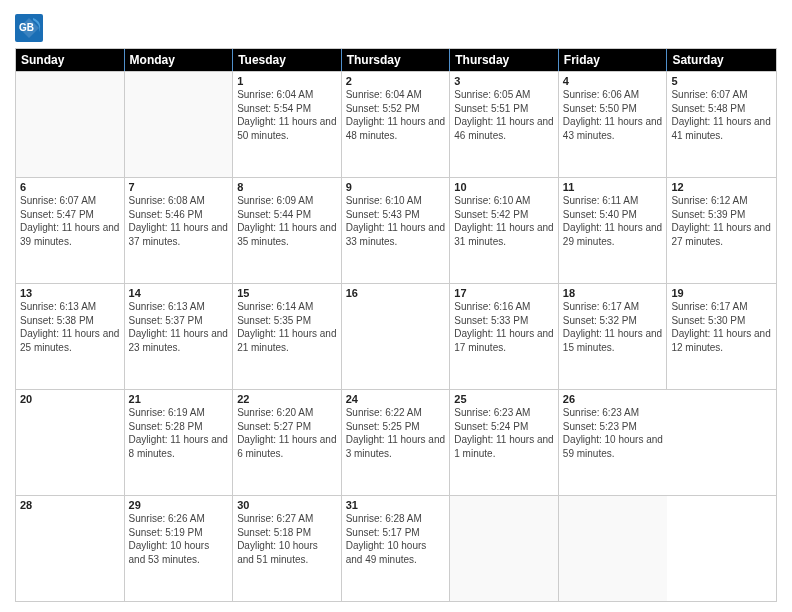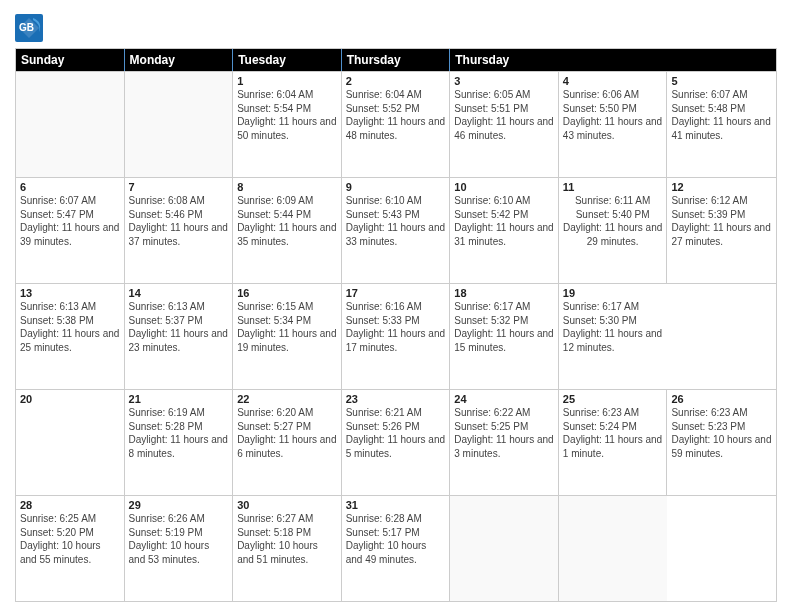--- a/index.html
+++ b/index.html
@@ -124,20 +124,22 @@
       <div class="subtitle"></div>
     </div>
   </div>
   <div class="calendar">
     <div class="cal-header">
     <div class="cal-header-cell">Sunday</div>
         <div class="cal-header-cell">Monday</div>
         <div class="cal-header-cell">Tuesday</div>
         <div class="cal-header-cell">Thursday</div>
         <div class="cal-header-cell">Thursday</div>
+        <div class="cal-header-cell">Friday</div>
+        <div class="cal-header-cell">Saturday</div>
       </div>
     <div class="cal-body">
     <div class="cal-row">
           <div class="cal-cell empty"></div>
           <div class="cal-cell empty"></div>
           <div class="cal-cell">
             <div class="day-num">1</div>
             <div class="day-info" style="white-space: pre-line;">Sunrise: 6:04 AM
 Sunset: 5:54 PM
 Daylight: 11 hours and 50 minutes.</div>
@@ -193,21 +195,21 @@
 Daylight: 11 hours and 33 minutes.</div>
           </div>
           <div class="cal-cell">
             <div class="day-num">10</div>
             <div class="day-info" style="white-space: pre-line;">Sunrise: 6:10 AM
 Sunset: 5:42 PM
 Daylight: 11 hours and 31 minutes.</div>
           </div>
           <div class="cal-cell">
             <div class="day-num">11</div>
-            <div class="day-info" style="white-space: pre-line; text-align: center;">Sunrise: 6:11 AM
+            <div class="day-info" style="white-space: pre-line;">Sunrise: 6:11 AM
 Sunset: 5:40 PM
 Daylight: 11 hours and 29 minutes.</div>
           </div>
           <div class="cal-cell">
             <div class="day-num">12</div>
             <div class="day-info" style="white-space: pre-line;">Sunrise: 6:12 AM
 Sunset: 5:39 PM
 Daylight: 11 hours and 27 minutes.</div>
           </div>
         </div>
@@ -218,24 +220,27 @@
 Sunset: 5:38 PM
 Daylight: 11 hours and 25 minutes.</div>
           </div>
           <div class="cal-cell">
             <div class="day-num">14</div>
             <div class="day-info" style="white-space: pre-line;">Sunrise: 6:13 AM
 Sunset: 5:37 PM
 Daylight: 11 hours and 23 minutes.</div>
           </div>
           <div class="cal-cell">
+            <div class="day-num">15</div>
+            <div class="day-info" style="white-space: pre-line;">Sunrise: 6:14 AM
+Sunset: 5:35 PM
+Daylight: 11 hours and 21 minutes.</div>
+          </div>
+          <div class="cal-cell">
             <div class="day-num">16</div>
-            <div class="day-info" style="white-space: pre-line;">Sunrise: 6:15 AM
-Sunset: 5:34 PM
-Daylight: 11 hours and 19 minutes.</div>
           </div>
           <div class="cal-cell">
             <div class="day-num">17</div>
             <div class="day-info" style="white-space: pre-line;">Sunrise: 6:16 AM
 Sunset: 5:33 PM
 Daylight: 11 hours and 17 minutes.</div>
           </div>
           <div class="cal-cell">
             <div class="day-num">18</div>
             <div class="day-info" style="white-space: pre-line;">Sunrise: 6:17 AM
@@ -259,26 +264,20 @@
 Sunset: 5:28 PM
 Daylight: 11 hours and 8 minutes.</div>
           </div>
           <div class="cal-cell">
             <div class="day-num">22</div>
             <div class="day-info" style="white-space: pre-line;">Sunrise: 6:20 AM
 Sunset: 5:27 PM
 Daylight: 11 hours and 6 minutes.</div>
           </div>
           <div class="cal-cell">
-            <div class="day-num">23</div>
-            <div class="day-info" style="white-space: pre-line;">Sunrise: 6:21 AM
-Sunset: 5:26 PM
-Daylight: 11 hours and 5 minutes.</div>
-          </div>
-          <div class="cal-cell">
             <div class="day-num">24</div>
             <div class="day-info" style="white-space: pre-line;">Sunrise: 6:22 AM
 Sunset: 5:25 PM
 Daylight: 11 hours and 3 minutes.</div>
           </div>
           <div class="cal-cell">
             <div class="day-num">25</div>
             <div class="day-info" style="white-space: pre-line;">Sunrise: 6:23 AM
 Sunset: 5:24 PM
 Daylight: 11 hours and 1 minute.</div>
@@ -286,23 +285,20 @@
           <div class="cal-cell">
             <div class="day-num">26</div>
             <div class="day-info" style="white-space: pre-line;">Sunrise: 6:23 AM
 Sunset: 5:23 PM
 Daylight: 10 hours and 59 minutes.</div>
           </div>
         </div>
         <div class="cal-row">
           <div class="cal-cell">
             <div class="day-num">28</div>
-            <div class="day-info" style="white-space: pre-line;">Sunrise: 6:25 AM
-Sunset: 5:20 PM
-Daylight: 10 hours and 55 minutes.</div>
           </div>
           <div class="cal-cell">
             <div class="day-num">29</div>
             <div class="day-info" style="white-space: pre-line;">Sunrise: 6:26 AM
 Sunset: 5:19 PM
 Daylight: 10 hours and 53 minutes.</div>
           </div>
           <div class="cal-cell">
             <div class="day-num">30</div>
             <div class="day-info" style="white-space: pre-line;">Sunrise: 6:27 AM

